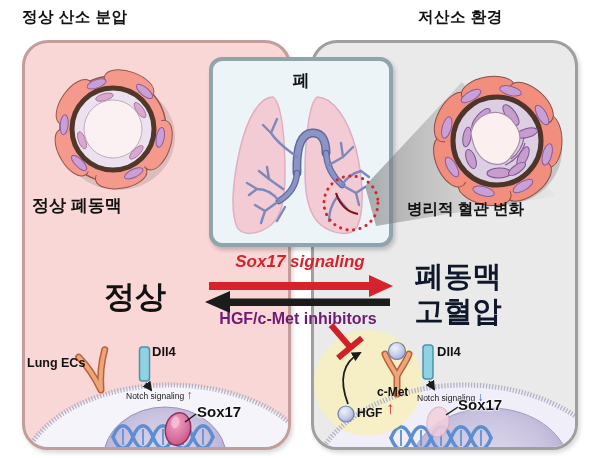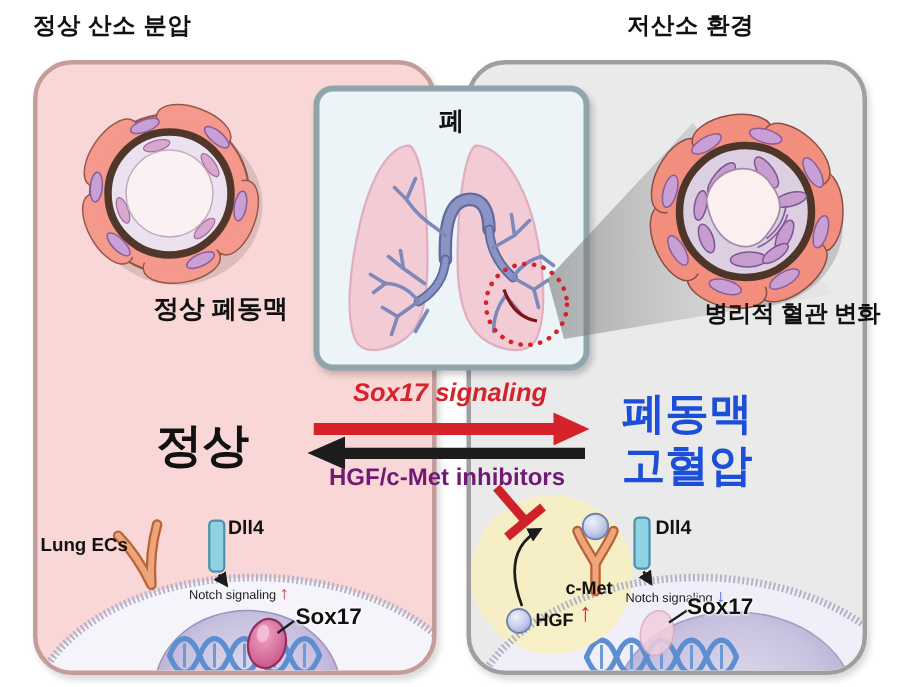--- a/index.html
+++ b/index.html
@@ -7,24 +7,24 @@
          font-family:"Liberation Sans","DejaVu Sans",sans-serif;}
   .abs{position:absolute;}
   .hdr{font-size:15.5px;font-weight:800;color:#111;letter-spacing:0.5px;}
   .panel{position:absolute;border-radius:26px;box-sizing:border-box;
          box-shadow:2px 3px 4px rgba(0,0,0,.15);overflow:hidden;}
   #panel-pink{left:22px;top:40px;width:269px;height:410px;background:#f8d7d6;border:3px solid #c49d9b;z-index:1;}
   #panel-gray{left:311px;top:40px;width:267px;height:410px;background:#eaeaea;border:3px solid #9f9f9f;z-index:1;}
   #lung-panel{left:209px;top:57px;width:184px;height:190px;background:#edf4f8;border:4px solid #90a4ac;
               border-radius:13px;z-index:3;box-shadow:2px 3px 4px rgba(0,0,0,.2);}
   #lung-title{left:0;top:8px;width:176px;text-align:center;font-size:17px;font-weight:800;color:#111;}
-  .vessel-label{font-weight:800;color:#111;text-align:right;}
+  .vessel-label{font-weight:800;color:#111;text-align:left;}
   #state-left{left:92px;top:276px;width:86px;text-align:center;font-size:31px;font-weight:700;color:#111;z-index:6;}
   #state-right{left:408px;top:259px;width:100px;text-align:center;font-size:29px;font-weight:800;
-               line-height:35px;color:#1d4ed8;z-index:6;}
+               line-height:35px;color:#0f172a;z-index:6;}
   #lbl-forward{left:205px;top:252px;width:190px;text-align:center;font-size:17px;font-weight:800;
                font-style:italic;color:#d6222a;z-index:6;}
   #lbl-reverse{left:200px;top:310px;width:196px;text-align:center;font-size:16px;font-weight:800;color:#701a75;z-index:6;}
   .cell-svg{position:absolute;left:0;top:0;width:100%;height:100%;}
   .sm-lbl{font-weight:800;color:#111;}
   .notch{font-size:8.5px;color:#222;white-space:nowrap;z-index:6;text-align:right;}
   .notch .dir{font-size:12px;font-weight:800;}
   .halo{text-shadow:0 0 2px #fff,0 0 2px #fff,0 0 3px #fff;}
   #overlay{left:0;top:0;z-index:4;pointer-events:none;}
   #vessel-right-svg{z-index:5;}

